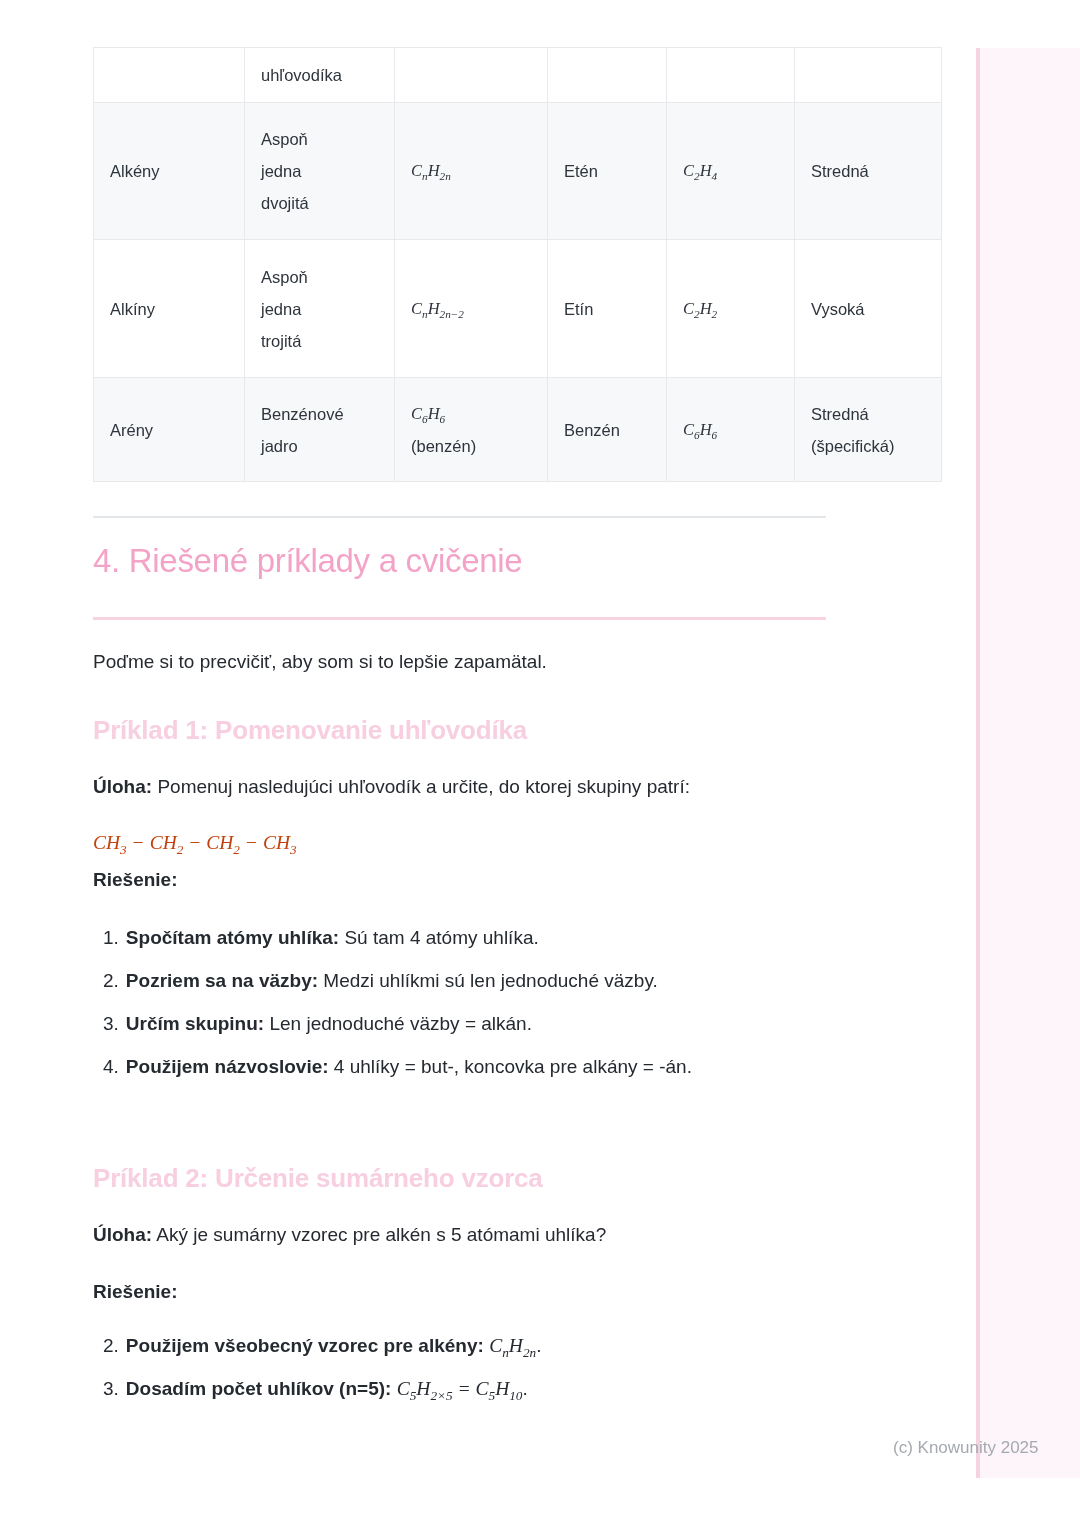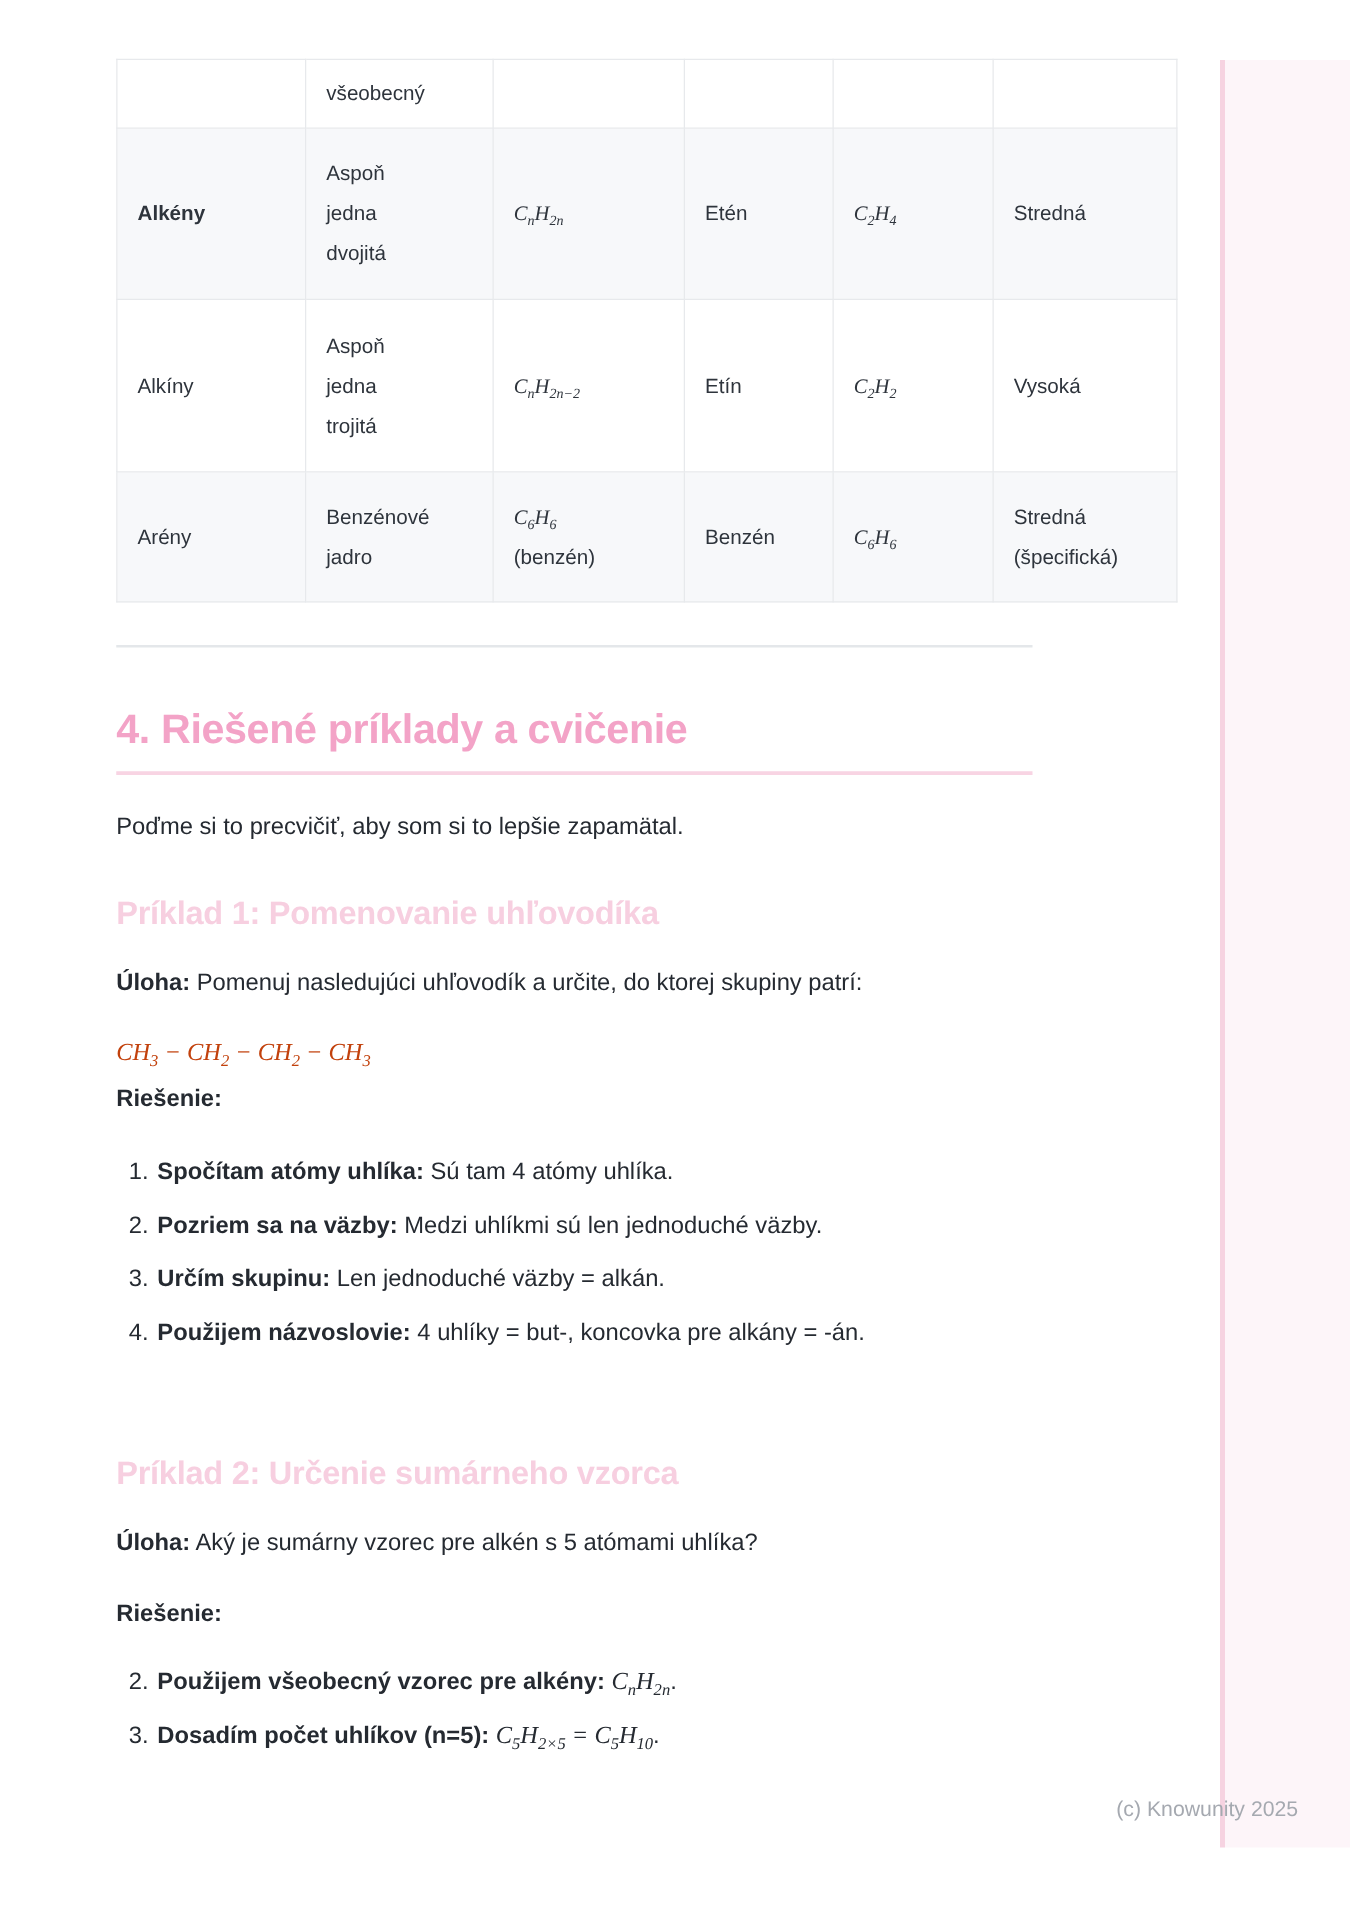--- a/index.html
+++ b/index.html
@@ -20,22 +20,22 @@
     border-collapse:collapse; table-layout:fixed; }
   table.grid td { border:1px solid #e7e9ec; vertical-align:middle;
     padding:10px 12px 10px 16px; font-size:16.5px; line-height:32px; color:#2e343c; }
   table.grid tr.alt { background:#f7f8fa; }
 
   .math { font-family:Liberation Serif, serif; font-style:italic; }
   .math sub { font-size:68%; line-height:0; }
 
   .divider { position:absolute; left:93px; top:516px; width:733px; height:2px; background:#e4e7ea; }
 
-  h2.section { position:absolute; left:93px; top:561px; width:740px;
-    font-size:33px; line-height:44px; font-weight:700; letter-spacing:-0.3px;
+  h2.section { position:absolute; left:93px; top:539px; width:740px;
+    font-size:33px; line-height:44px; font-weight:400; letter-spacing:-0.3px;
     color:var(--heading-pink, #f3a3c7); }
   .section-underline { position:absolute; left:93px; top:617px; width:733px; height:3px;
     background:var(--heading-underline, #f8d4e3); }
 
   .para { position:absolute; left:93px; width:740px; font-size:19px; line-height:25px; color:#252a31; }
   .para b { font-weight:700; }
 
   h3.example { position:absolute; left:93px; width:740px;
     font-size:26px; line-height:34px; font-weight:700; letter-spacing:-0.2px;
     color:var(--subheading-pink, #f7cfe0); }
@@ -55,29 +55,29 @@
 <body>
 
 <div class="accent-tint"></div>
 <div class="accent-line"></div>
 
 <table class="grid">
   <tbody>
       <tr style="height: 55px;">
         <td style="width: 151px;"></td>
         <td style="width: 150px;">
-          <div>všeobecný</div>
+          <div>uhľovodíka</div>
         </td>
         <td style="width: 153px;"></td>
         <td style="width: 119px;"></td>
         <td style="width: 128px;"></td>
         <td style="width: 147px;"></td>
       </tr>
       <tr class="alt" style="height: 137px;">
-        <td style="width: 151px; font-weight: bold;">
+        <td style="width: 151px;">
           <div>Alkény</div>
         </td>
         <td style="width: 150px;">
           <div>Aspoň</div>
           <div>jedna</div>
           <div>dvojitá</div>
         </td>
         <td style="width: 153px;">
           <div class="math">C<sub>n</sub>H<sub>2n</sub></div>
         </td>

